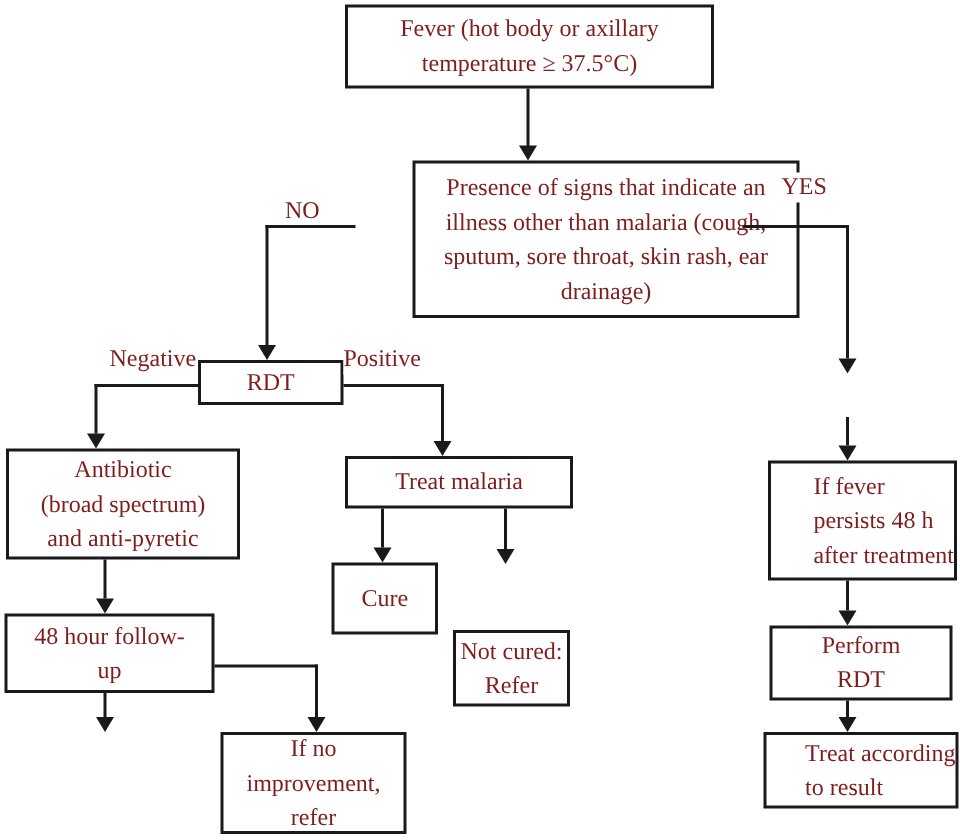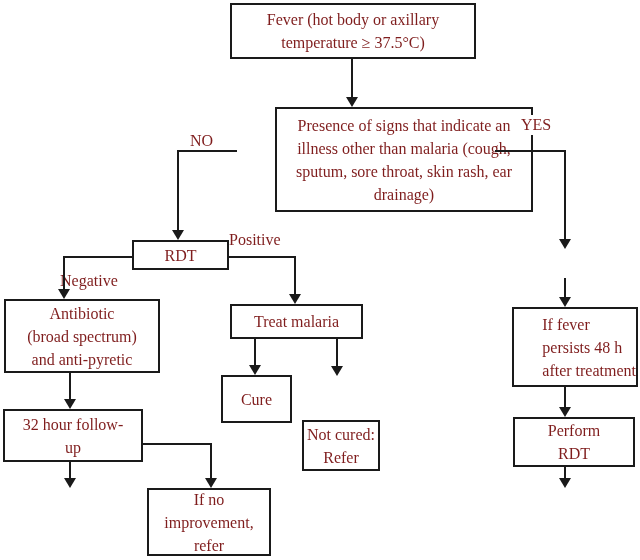--- a/index.html
+++ b/index.html
@@ -26,31 +26,31 @@
     border-top:10px solid #1a1a1a;
   }
   
   .n-fever{left:230px;top:3px;width:246px;height:56px;}
   .n-signs{left:237px;top:107px;width:258px;height:105px;margin-left:38px;}
   .n-rdt{left:132px;top:240px;width:97px;height:30px;}
   .n-antibiotic{left:4px;top:299px;width:156px;height:74px;}
   .n-followup{left:3px;top:409px;width:140px;height:53px;}
   .n-improvement{left:1px;top:488px;width:135px;height:70px;}
   .n-no-improvement{left:147px;top:488px;width:124px;height:68px;}
-  .n-treat-malaria{left:230px;top:304px;width:133px;height:35px;}
+  .n-treat-malaria{left:230px;top:304px;width:152px;height:35px;}
   .n-cure{left:221px;top:375px;width:71px;height:48px;}
   .n-not-cured{left:302px;top:376px;width:78px;height:51px;margin-top:44px;}
   .n-treat-cause{left:505px;top:249px;width:128px;height:29px;}
   .n-fever-persists{left:512px;top:307px;width:126px;height:80px;}
   .n-perform-rdt{left:513px;top:417px;width:122px;height:50px;}
   .n-treat-result{left:509px;top:488px;width:130px;height:51px;}
   
   .l-no{left:190px;top:115px;margin-top:16px;}
   .l-yes{left:521px;top:115px;}
-  .l-negative{left:60px;top:230px;margin-top:41px;}
+  .l-negative{left:73px;top:230px;}
   .l-positive{left:229px;top:230px;}
 </style>
 </head>
 <body>
 
 <div id="canvas">
 
   <div class="node n-fever">
       <span>Fever (hot body or axillary
 temperature ≥ 37.5°C)</span>
@@ -63,21 +63,21 @@
     </div>
   <div class="node n-rdt">
       <span>RDT</span>
     </div>
   <div class="node n-antibiotic">
       <span>Antibiotic
 (broad spectrum)
 and anti-pyretic</span>
     </div>
   <div class="node n-followup">
-      <span>32 hour follow-
+      <span>48 hour follow-
 up</span>
     </div>
   <div class="node n-no-improvement">
       <span>If no
 improvement,
 refer</span>
     </div>
   <div class="node n-treat-malaria">
       <span>Treat malaria</span>
     </div>
@@ -89,20 +89,24 @@
 Refer</span>
     </div>
   <div class="node n-fever-persists left-text">
       <span>If fever
 persists 48 h
 after treatment</span>
     </div>
   <div class="node n-perform-rdt">
       <span>Perform
 RDT</span>
+    </div>
+  <div class="node n-treat-result left-text">
+      <span>Treat according
+to result</span>
     </div>
 
   <div class="lbl l-no">NO</div>
   <div class="lbl l-yes">YES</div>
   <div class="lbl l-negative">Negative</div>
   <div class="lbl l-positive">Positive</div>
 
   <div class="vl" style="left:351px;top:59px;height:39px;"></div>
   <div class="arr" style="left:346px;top:97px;"></div>
 

